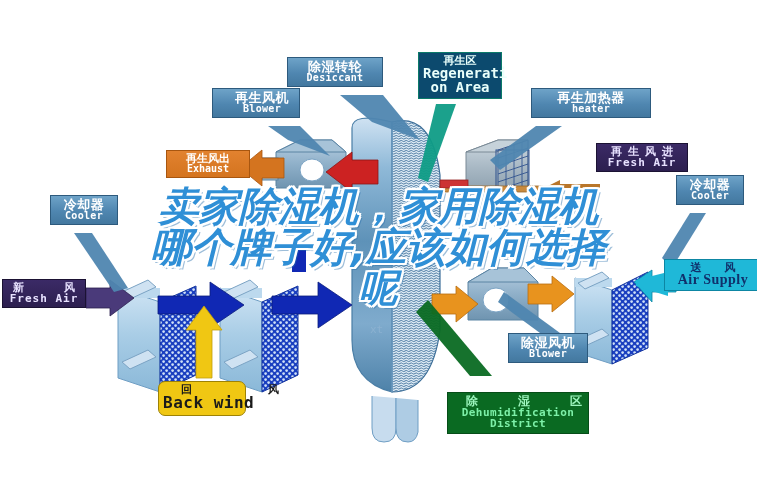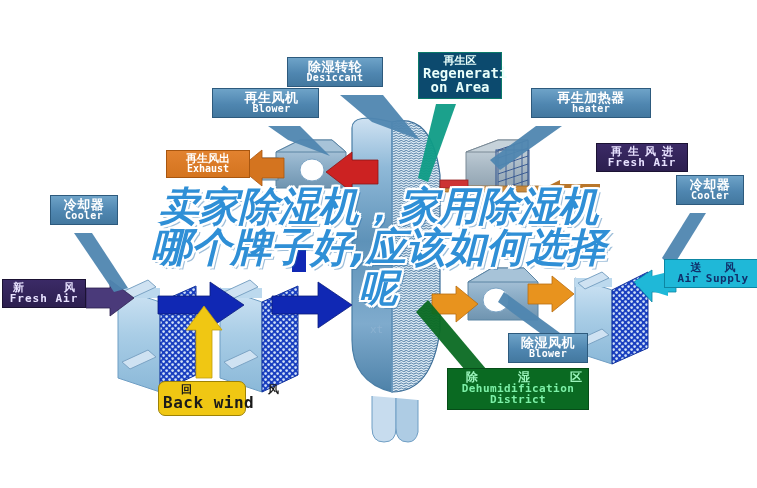--- a/index.html
+++ b/index.html
@@ -48,21 +48,21 @@
     background:linear-gradient(180deg,#3b2a66 0%,#2c1f4f 100%);
     color:#e8e2ff;border:1px solid #1b1233;
   }
   .lbl.purple .cn{font-size:11px;letter-spacing:6px;padding-left:6px;}
   .lbl.purple .en{font-size:11px;letter-spacing:1px;}
 
   .lbl.cyan{
     background:#1fb8d8;color:#10306b;border:1px solid #0d86a3;
   }
   .lbl.cyan .cn{font-size:11px;letter-spacing:6px;padding-left:6px;}
-  .lbl.cyan .en{font-size:11px;letter-spacing:.5px;}
+  .lbl.cyan .en{font-size:14px;letter-spacing:.5px;font-family:Liberation Serif, serif;}
 
   .lbl.yellow{
     background:#f0c713;color:#1a1a1a;border:1px solid #9d8205;
   }
   .lbl.yellow .cn{font-size:11px;letter-spacing:18px;padding-left:18px;}
   .lbl.yellow .en{font-size:16px;letter-spacing:.5px;}
 
   .lbl.green{
     background:#0a6a22;color:#7df0a8;border:1px solid #064d18;
   }
@@ -292,21 +292,21 @@
 
       <path d="M470 376 L492 376 L428 300 L416 312 Z" fill="#0a6a22" opacity="0.95"></path>
     </g>
   </svg>
 
   <div class="lbl steel" style="left:287px;top:57px;width:96px;">
     <span class="cn">除湿转轮</span>
     <span class="en">Desiccant</span>
   </div>
 
-  <div class="lbl steel" style="left:212px;top:88px;width:107px;padding-left:16px;">
+  <div class="lbl steel" style="left:212px;top:88px;width:88px;padding-left:16px;">
     <span class="cn">再生风机</span>
     <span class="en">Blower</span>
   </div>
 
   <div class="lbl teal" style="left:418px;top:52px;width:84px;">
     <span class="cn">再生区</span>
     <span class="en">Regenerati</span>
     <span class="en">on Area</span>
   </div>
 
@@ -348,21 +348,21 @@
   <div class="lbl steel" style="left:508px;top:333px;width:80px;">
     <span class="cn">除湿风机</span>
     <span class="en">Blower</span>
   </div>
 
   <div class="lbl yellow" style="left:158px;top:381px;width:88px;border-radius:7px;">
     <span class="cn">回　　风</span>
     <span class="en">Back wind</span>
   </div>
 
-  <div class="lbl green" style="left:447px;top:368px;width:142px;">
+  <div class="lbl green" style="left:447px;top:392px;width:142px;">
     <span class="cn">除　湿　区</span>
     <span class="en">Dehumidification</span>
     <span class="en">District</span>
   </div>
 
   <div id="overlay">
     <div class="line l1">卖家除湿机，家用除湿机</div>
     <div class="line l2">哪个牌子好,应该如何选择</div>
     <div class="line l3">呢</div>
   </div>

